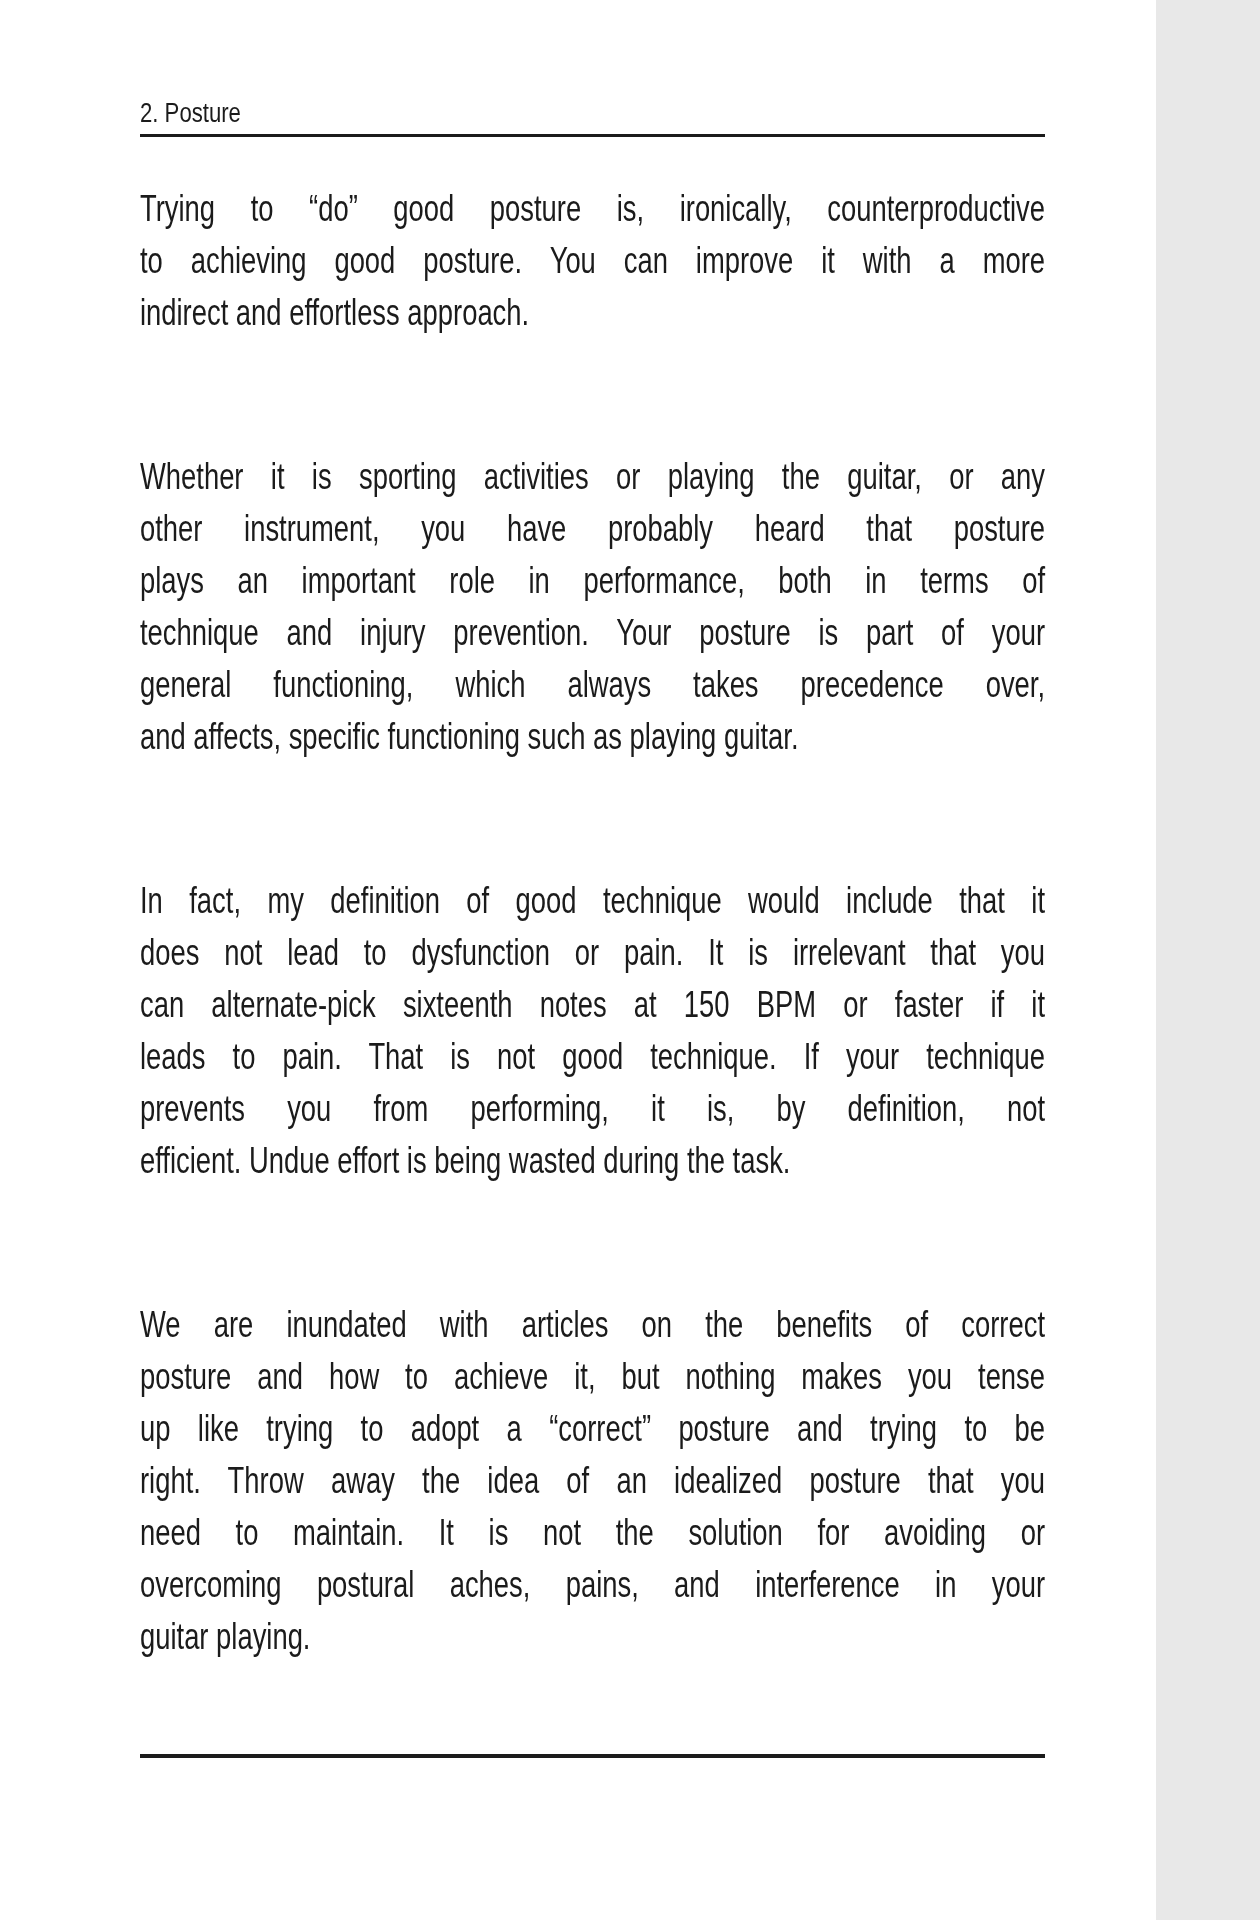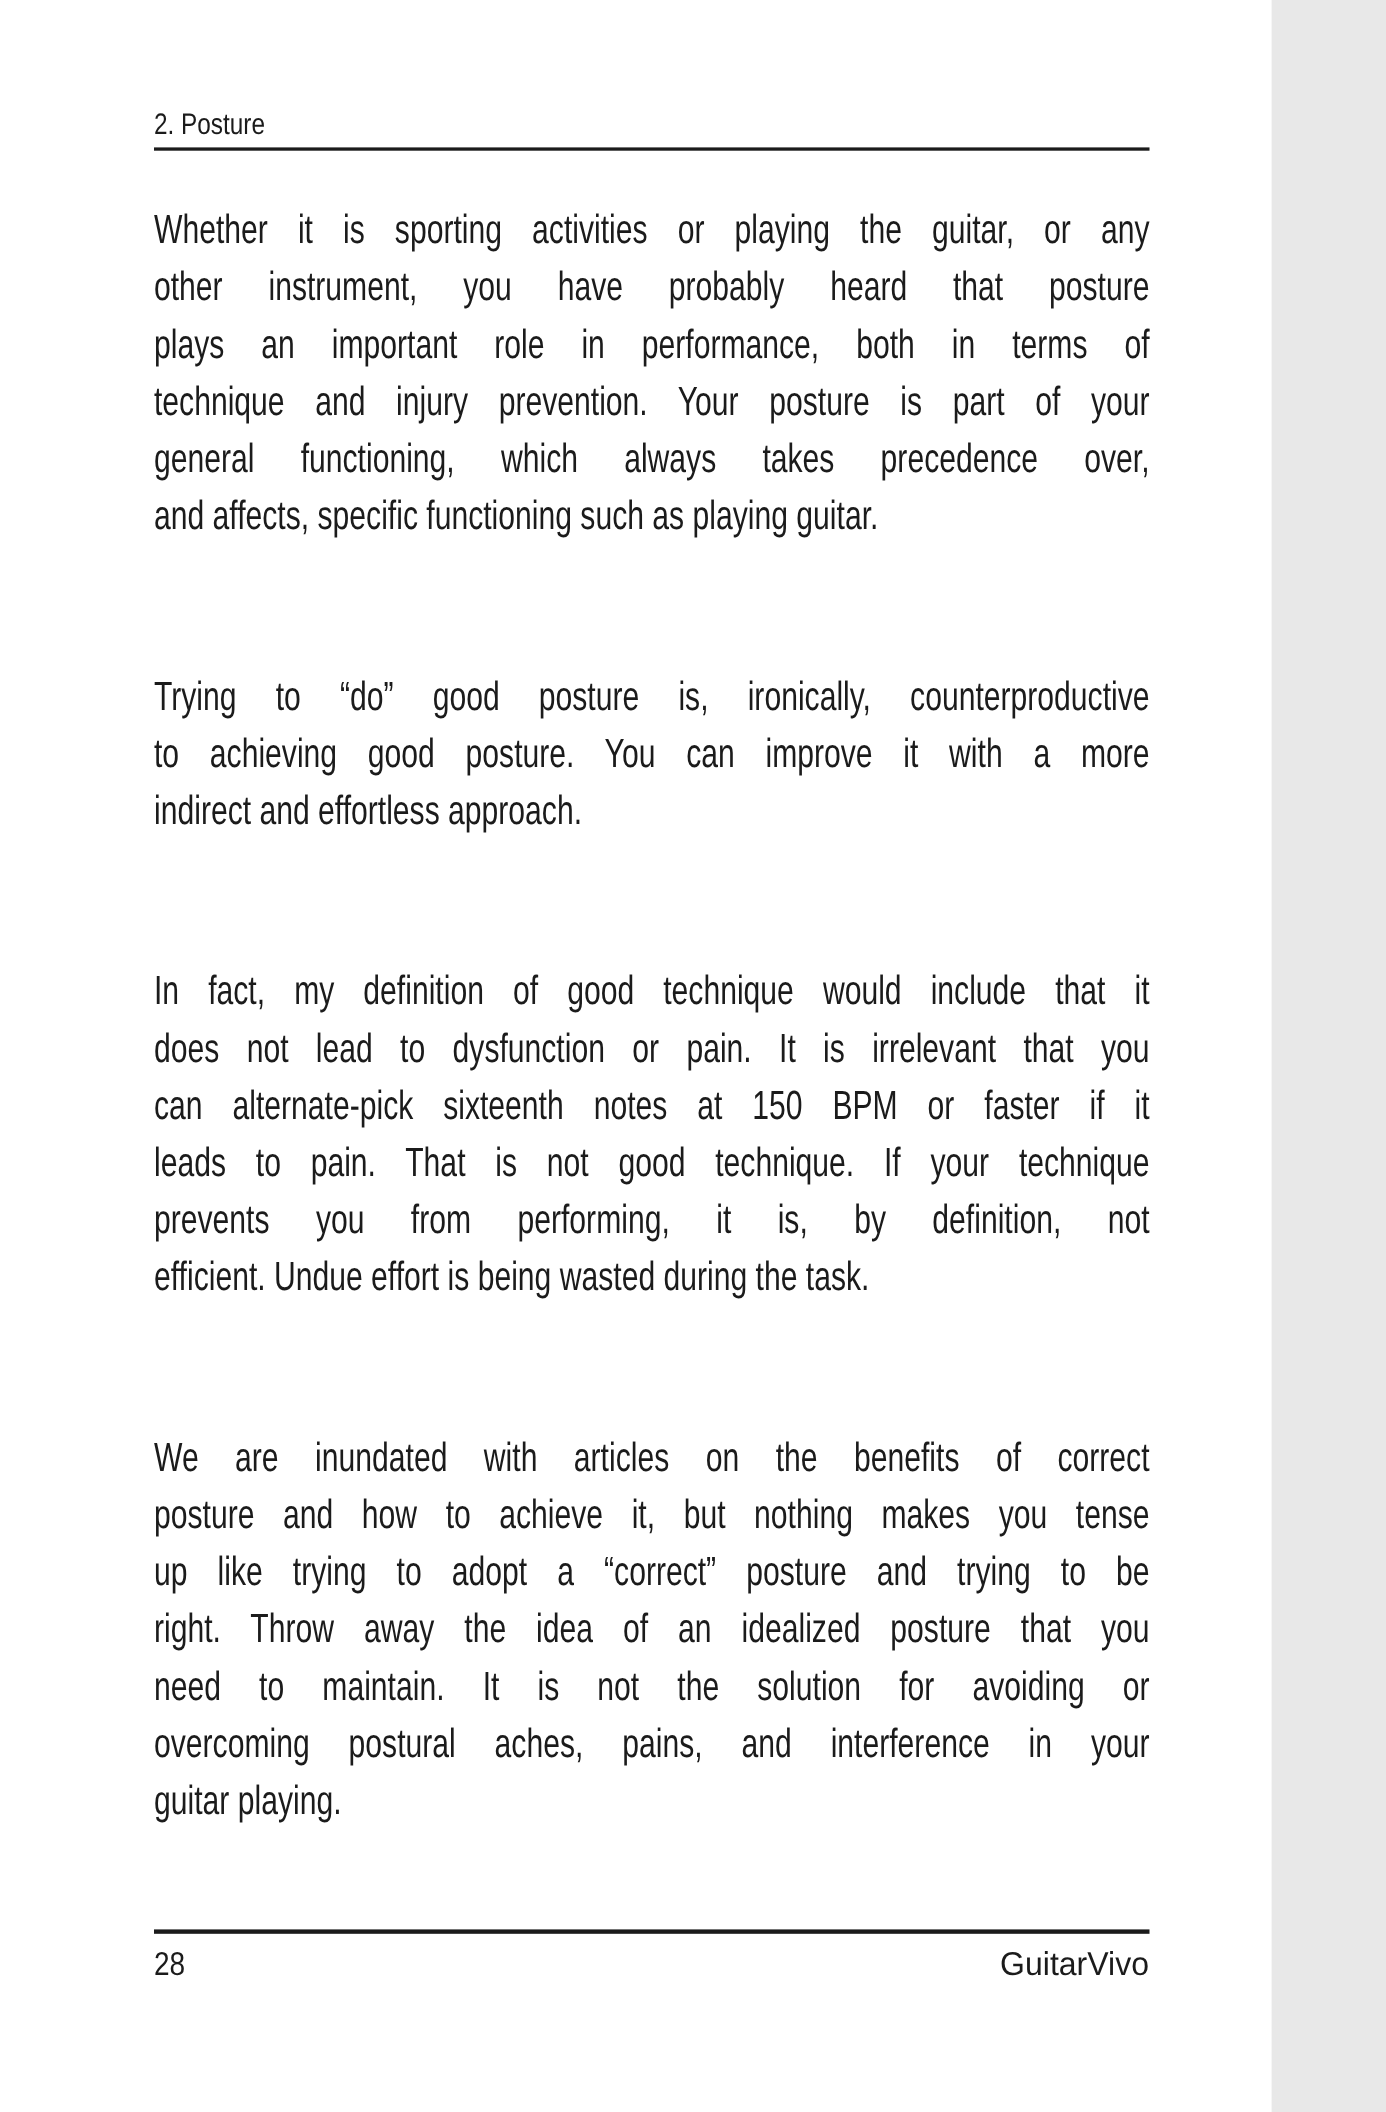--- a/index.html
+++ b/index.html
@@ -98,31 +98,31 @@
 <div class="page">
 
   <div class="chapter-header">
     <span class="chapter-title">2. Posture</span>
   </div>
 
   <div class="header-rule"></div>
 
   <div class="body-text">
     <div class="para">
+        <div class="bodyline">Trying to “do” good posture is, ironically, counterproductive</div>
+        <div class="bodyline">to achieving good posture. You can improve it with a more</div>
+        <div class="bodyline last">indirect and effortless approach.</div>
+      </div>
+    <div class="para">
         <div class="bodyline">Whether it is sporting activities or playing the guitar, or any</div>
         <div class="bodyline">other instrument, you have probably heard that posture</div>
         <div class="bodyline">plays an important role in performance, both in terms of</div>
         <div class="bodyline">technique and injury prevention. Your posture is part of your</div>
         <div class="bodyline">general functioning, which always takes precedence over,</div>
         <div class="bodyline last">and affects, specific functioning such as playing guitar.</div>
-      </div>
-    <div class="para">
-        <div class="bodyline">Trying to “do” good posture is, ironically, counterproductive</div>
-        <div class="bodyline">to achieving good posture. You can improve it with a more</div>
-        <div class="bodyline last">indirect and effortless approach.</div>
       </div>
     <div class="para">
         <div class="bodyline">In fact, my definition of good technique would include that it</div>
         <div class="bodyline">does not lead to dysfunction or pain. It is irrelevant that you</div>
         <div class="bodyline">can alternate-pick sixteenth notes at 150 BPM or faster if it</div>
         <div class="bodyline">leads to pain. That is not good technique. If your technique</div>
         <div class="bodyline">prevents you from performing, it is, by definition, not</div>
         <div class="bodyline last">efficient. Undue effort is being wasted during the task.</div>
       </div>
     <div class="para">
@@ -131,18 +131,14 @@
         <div class="bodyline">up like trying to adopt a “correct” posture and trying to be</div>
         <div class="bodyline">right. Throw away the idea of an idealized posture that you</div>
         <div class="bodyline">need to maintain. It is not the solution for avoiding or</div>
         <div class="bodyline">overcoming postural aches, pains, and interference in your</div>
         <div class="bodyline last">guitar playing.</div>
       </div>
   </div>
 
   <div class="footer-rule"></div>
 
-  <div class="footer-row">
-    <span class="page-number">28</span>
-    <span class="brand-name">GuitarVivo</span>
-  </div>
 
 </div>
 
 </body></html>

